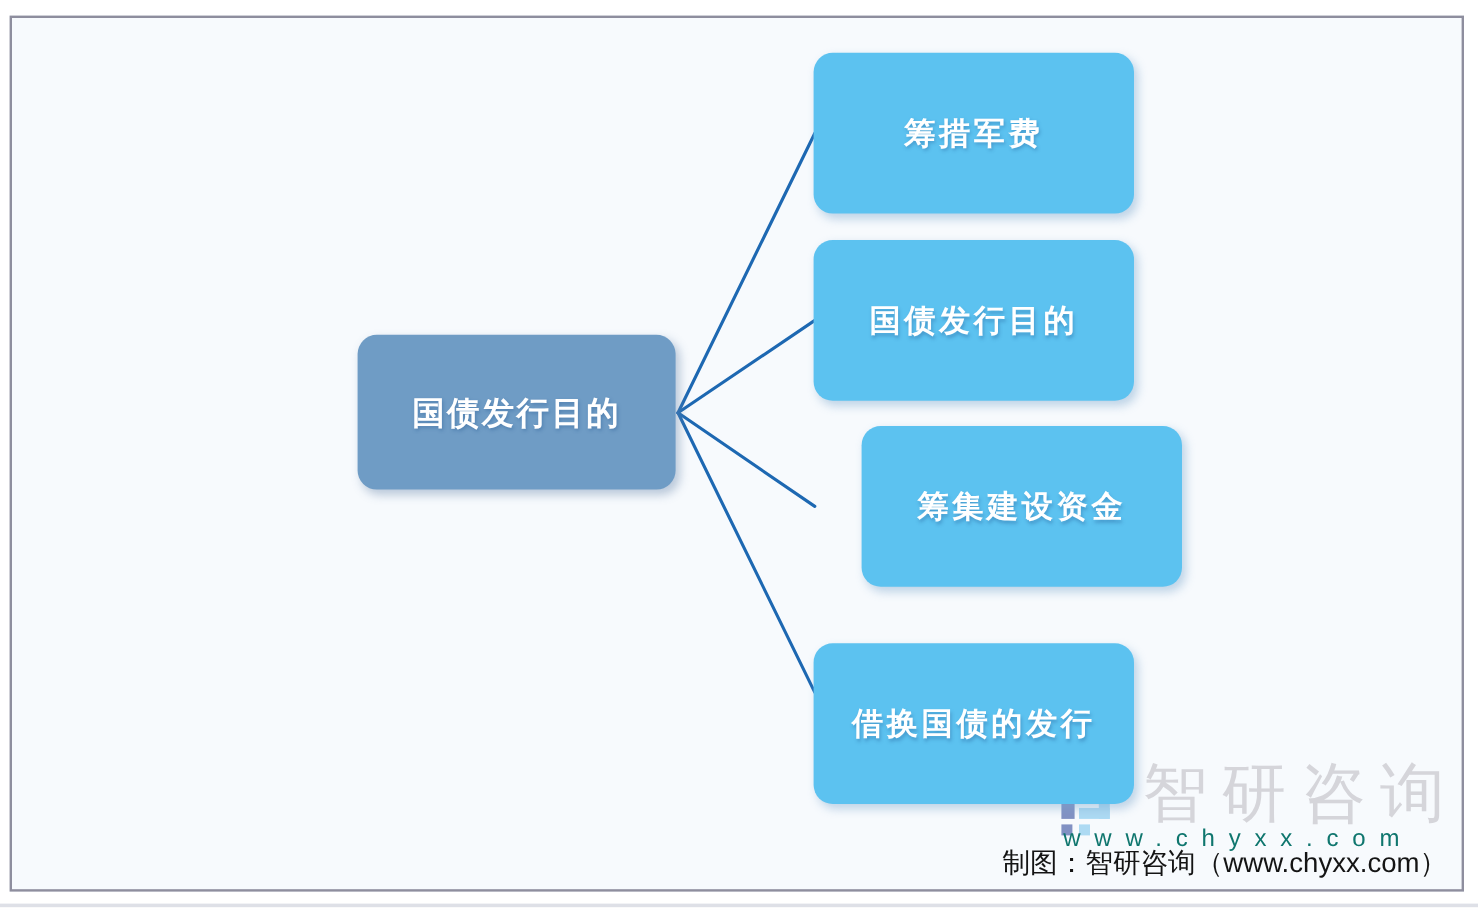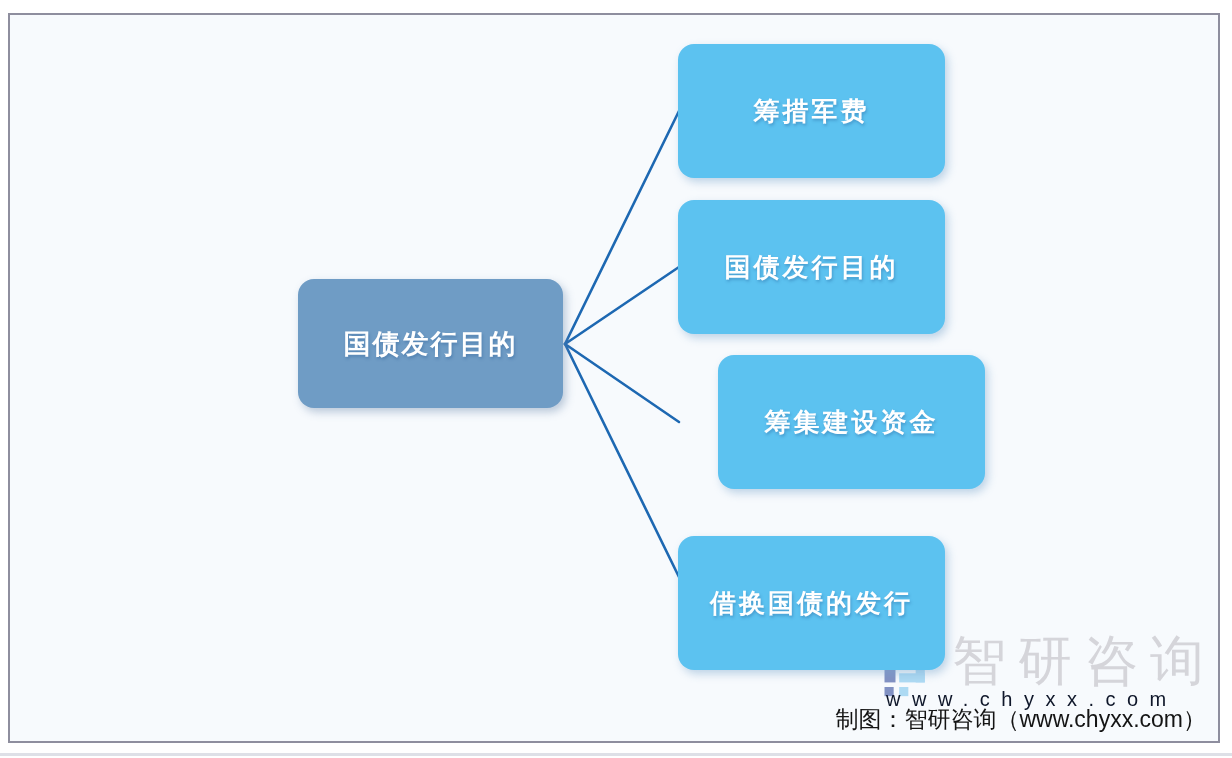--- a/index.html
+++ b/index.html
@@ -80,21 +80,21 @@
     font-weight:normal;
     white-space:nowrap;
     font-family:Liberation Serif, serif;
   }
   .watermark-site{
     position:absolute;
     left:886px;top:688px;
     z-index:1;
     font-size:20px;
     letter-spacing:11.5px;
-    color:#0f172a;
+    color:#0f766e;
     white-space:nowrap;
   }
   .footer-credit{
     position:absolute;
     right:26px;top:704px;
     z-index:3;
     font-size:23px;
     color:var(--credit-text);
     font-family:Liberation Sans, sans-serif;
     white-space:nowrap;

